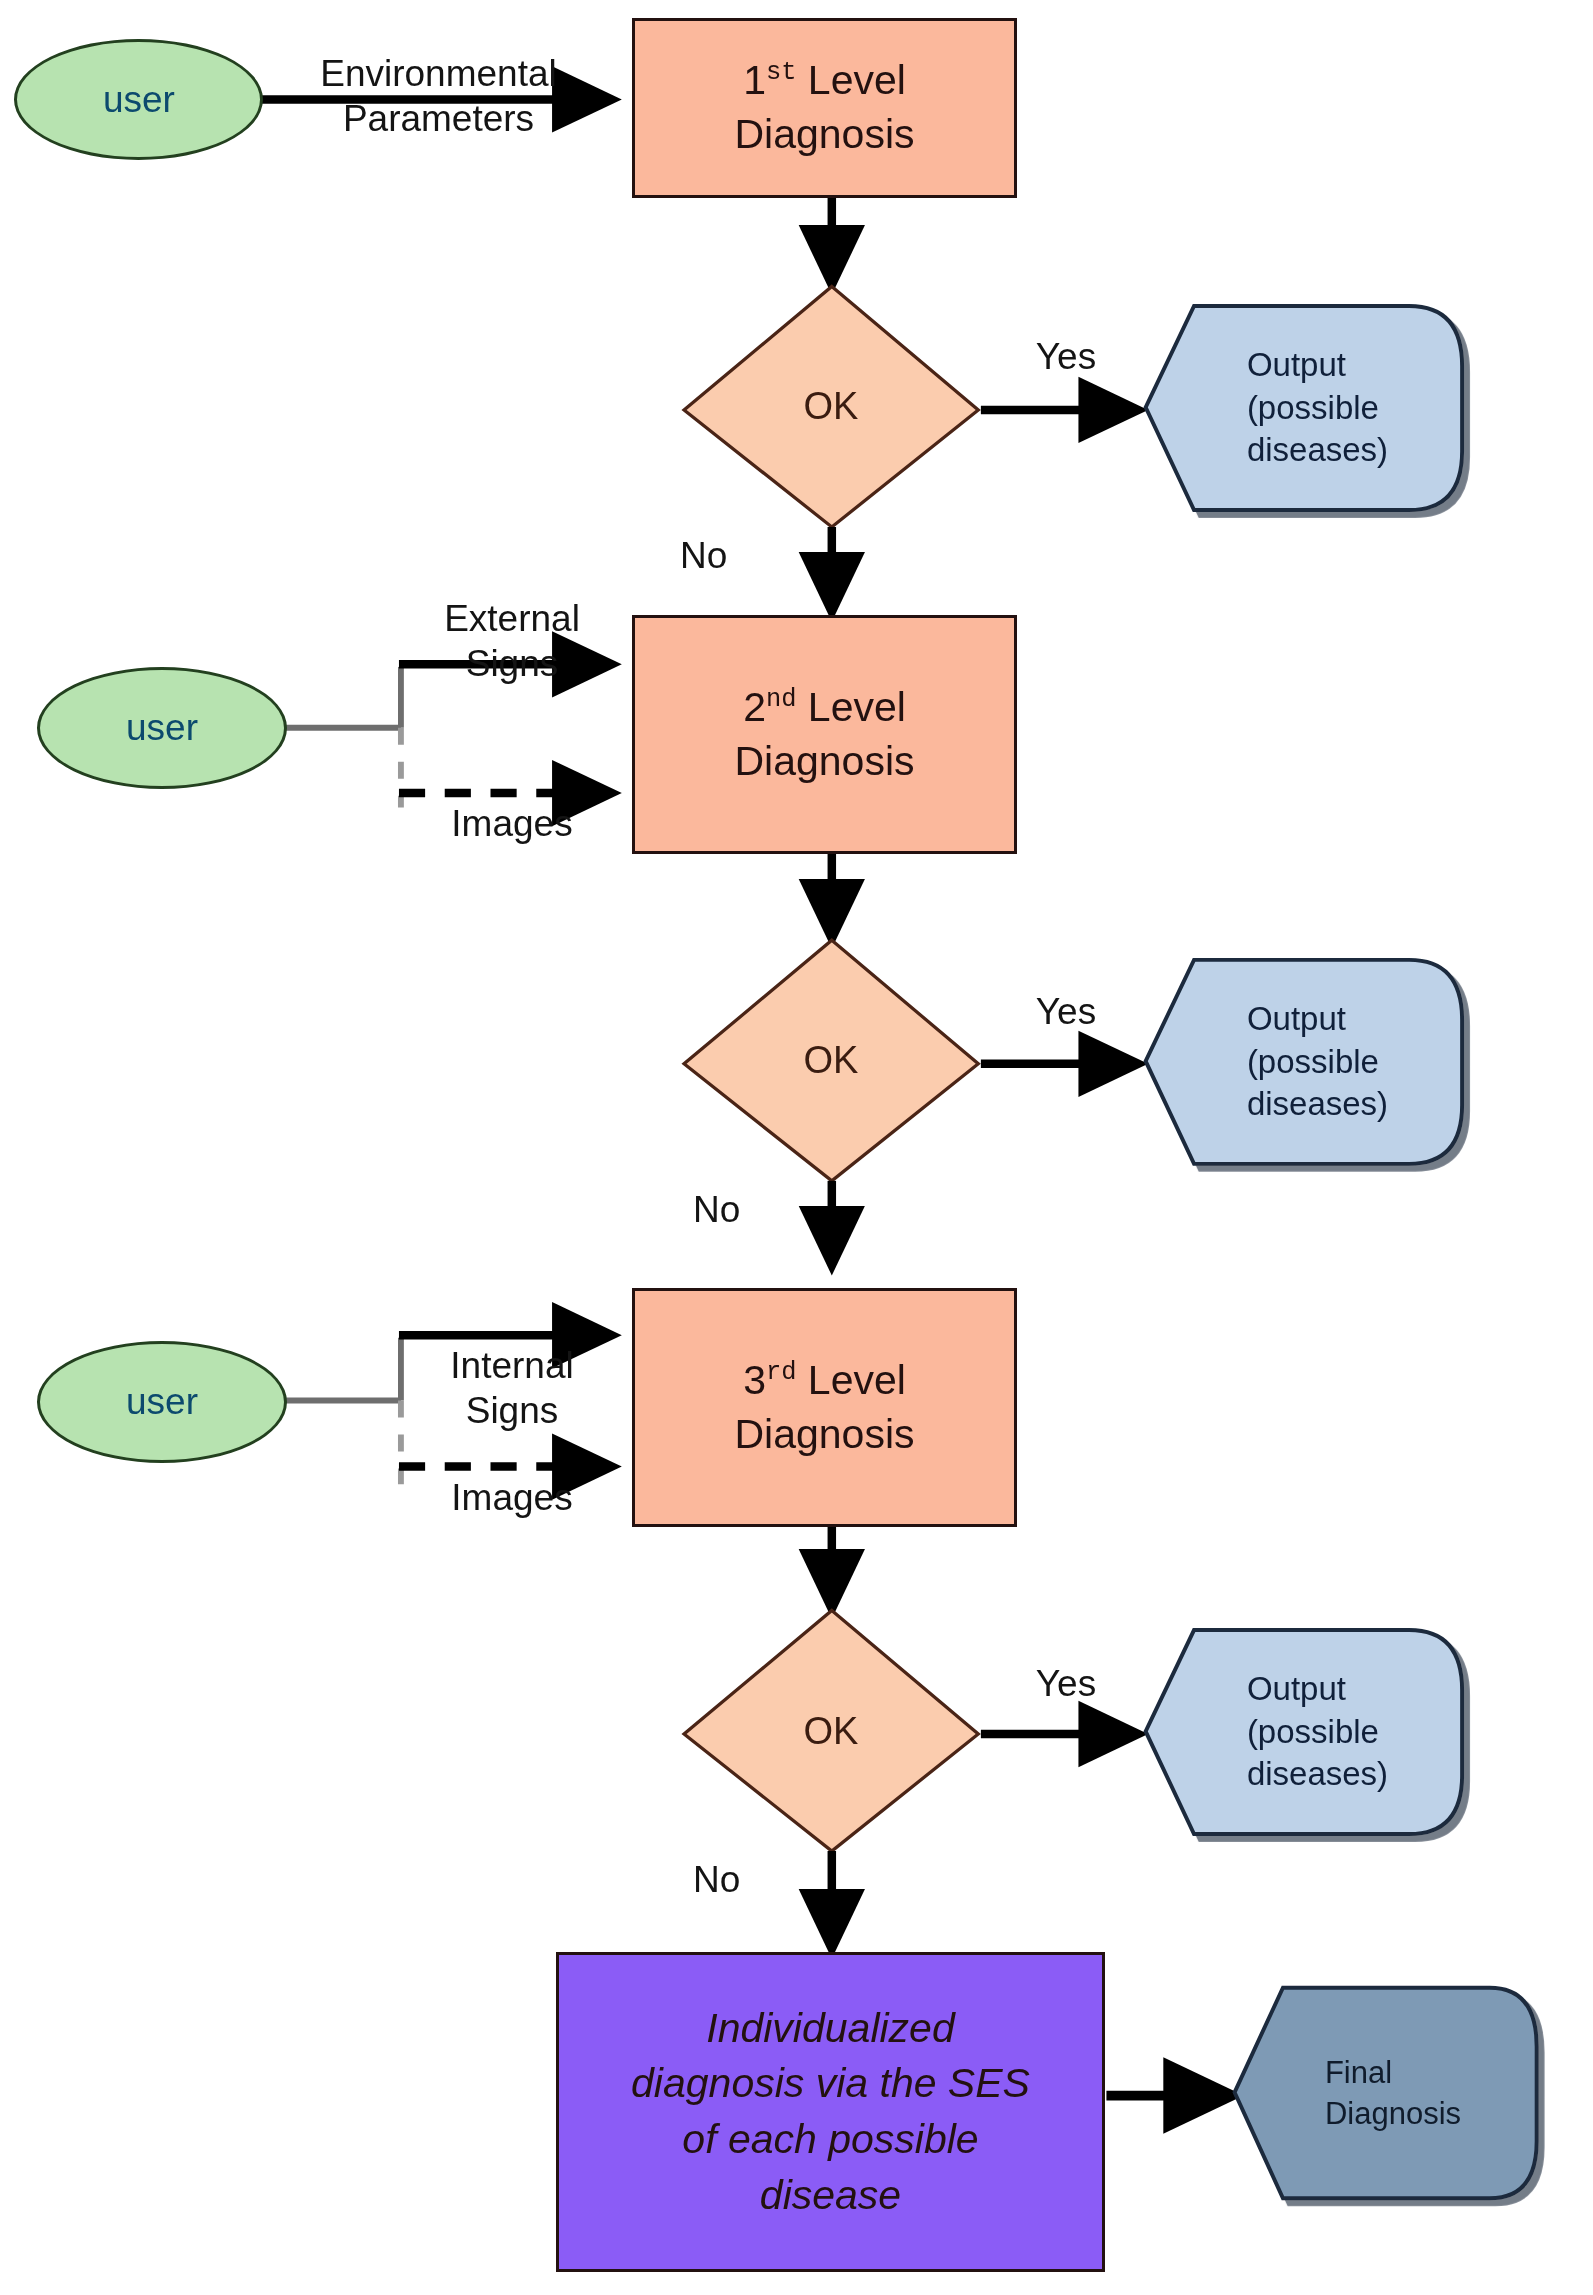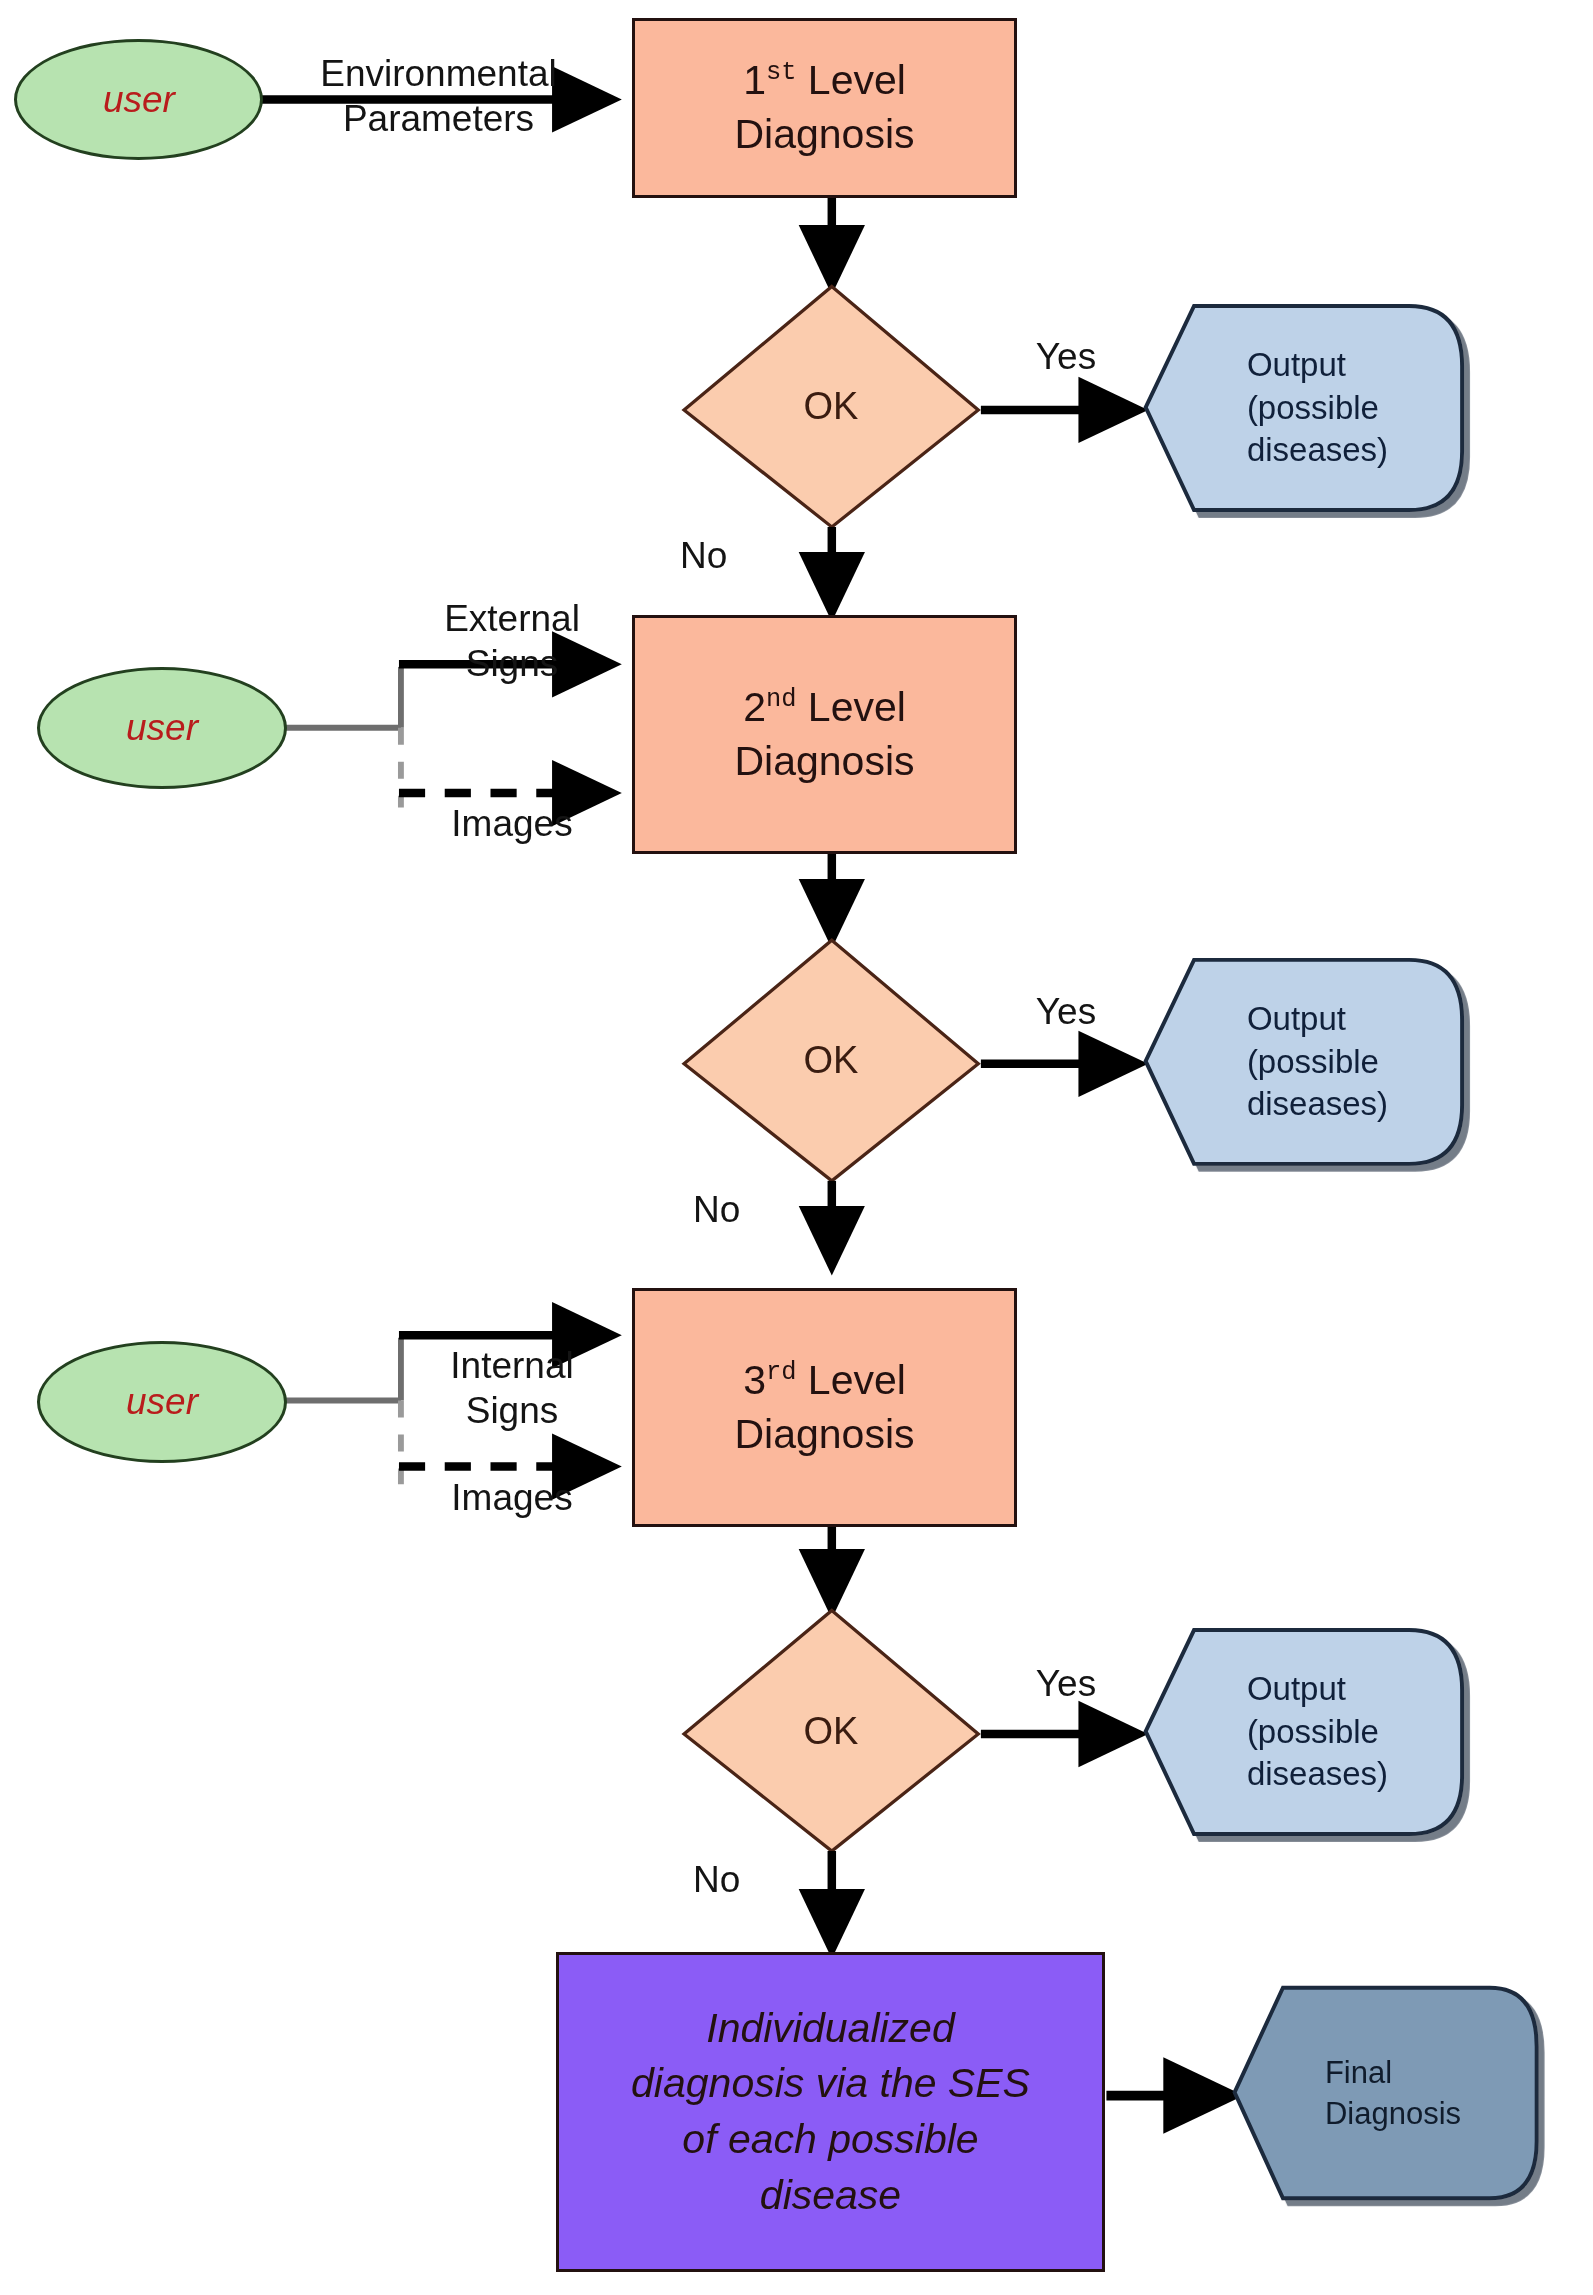--- a/index.html
+++ b/index.html
@@ -23,22 +23,21 @@
     color:#231110;
   }
   .proc.strong{background:#8b5cf6;font-style:italic;}
 
   
   .actor{
     background:#B7E3B0;
     border:3.3px solid #23401f;
     border-radius:50%;
     font-size:37px;
-    color:#b91c1c;
-    font-style:italic;
+    color:#0c4a6e;
   }
 
   
   .diamond{background:transparent;border:none;}
   .diamond .dlabel{
     position:relative;z-index:3;
     font-size:38px;color:#3a1c10;
     pointer-events:none;
   }
 

